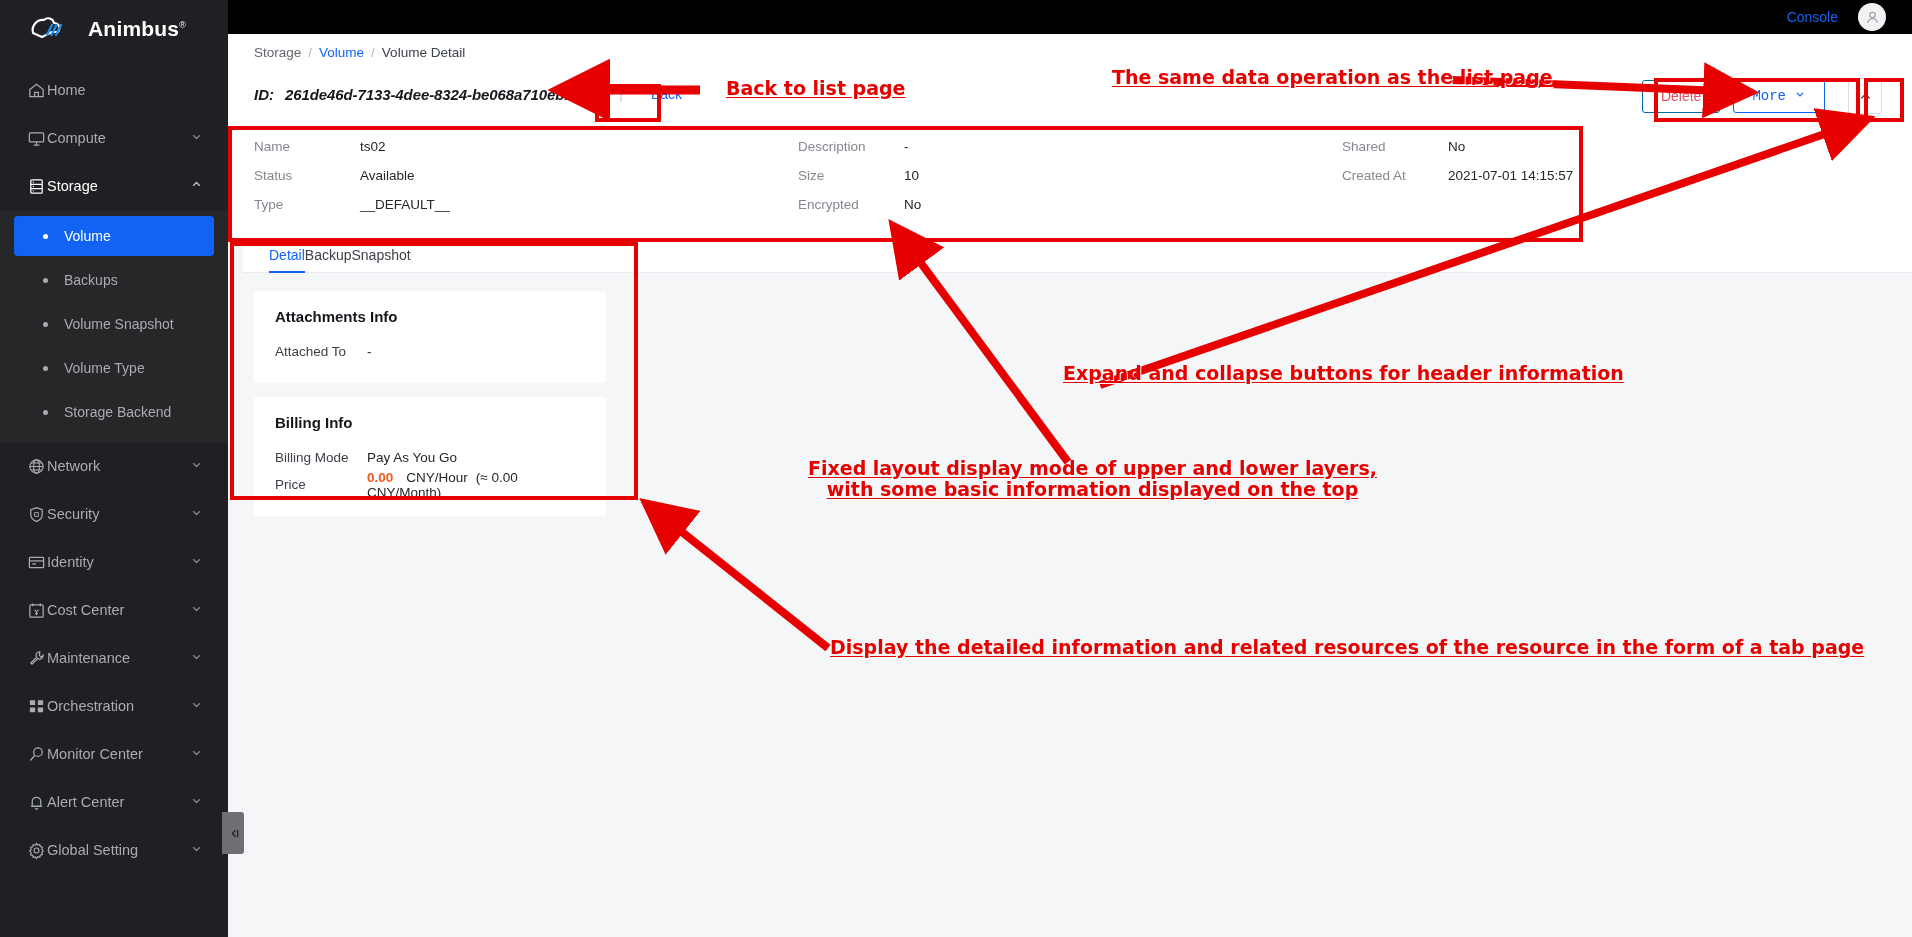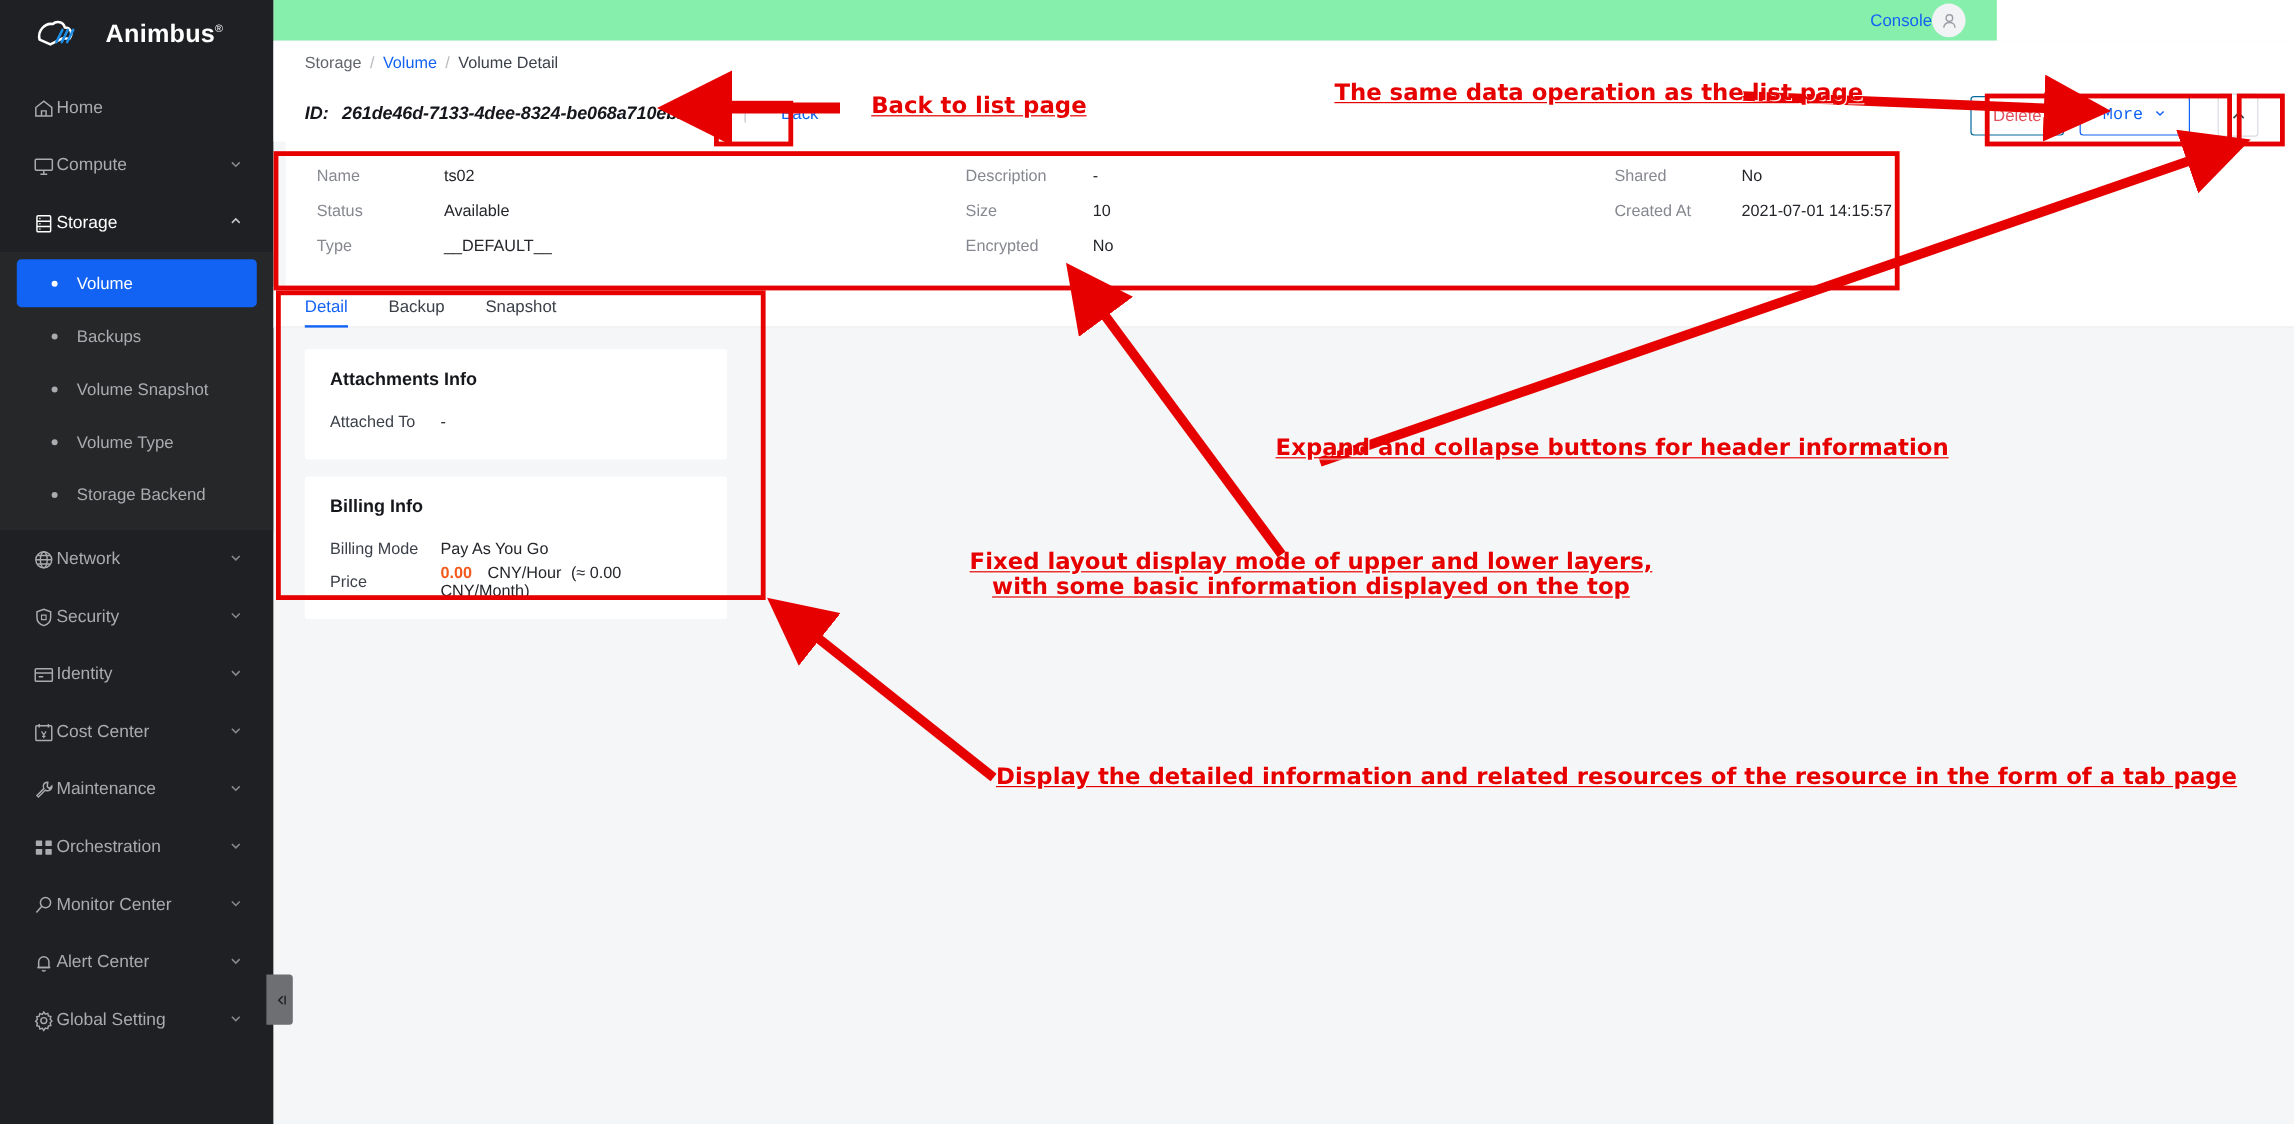--- a/index.html
+++ b/index.html
@@ -60,24 +60,24 @@
     position: absolute; left: 222px; top: 812px;
     width: 22px; height: 42px; background: #6e6f73;
     border-radius: 0 3px 3px 0;
     display: flex; align-items: center; justify-content: center;
     cursor: pointer; z-index: 5;
   }
 
   
   .topbar {
     position: absolute; left: 228px; top: 0;
-    width: 1436px; height: 34px;
-    background: #86efac;
+    width: 1684px; height: 34px;
+    background: #000000;
     display: flex; align-items: center; justify-content: flex-end;
-    padding-right: 26px; 
+    padding-right: 26px; gap: 20px;
   }
   .console-link { color: #1263f4; font-size: 14px; cursor: pointer; }
   .avatar {
     width: 28px; height: 28px; border-radius: 50%;
     background: #f2f3f5; display:flex; align-items:center; justify-content:center;
   }
 
   
   .page {
     position: absolute; left: 228px; top: 34px;
@@ -122,31 +122,31 @@
   .btn-collapse {
     width: 34px; height: 36px; border: 1px solid #d9dce1; background: #fff;
     border-radius: 3px; display:flex; align-items:center; justify-content:center;
     cursor: pointer; margin-left: 10px;
   }
 
   
   .info-panel {
     background: #ffffff; padding: 14px 26px 20px 26px;
     display: grid; grid-template-columns: 1fr 1fr 1fr;
-    column-gap: 0; row-gap: 0; margin-left: 10px;
+    column-gap: 0; row-gap: 0;
   }
   .info-cell { display: flex; align-items: center; height: 29px; }
   .info-k { width: 106px; color: #85888f; font-size: 13.5px; flex: none; }
   .info-v { color: #24262b; font-size: 13.5px; }
 
   
   .tabs-bar {
     background: #ffffff; padding: 0 26px;
-    display: flex; align-items: flex-end; gap: 34px;
-    height: 34px; border-bottom: 1px solid #e9ebee;
+    display: flex; align-items: flex-end; 
+    height: 34px; border-bottom: 1px solid #e9ebee; margin-left: 15px;
   }
   .tab {
     font-size: 14px; color: #3c4049; cursor: pointer;
     padding-bottom: 9px; position: relative;
   }
   .tab.active { color: #1263f4; }
   .tab.active::after {
     content: ""; position: absolute; left: 0; right: 0; bottom: -1px;
     height: 2.5px; background: #1263f4;
   }

